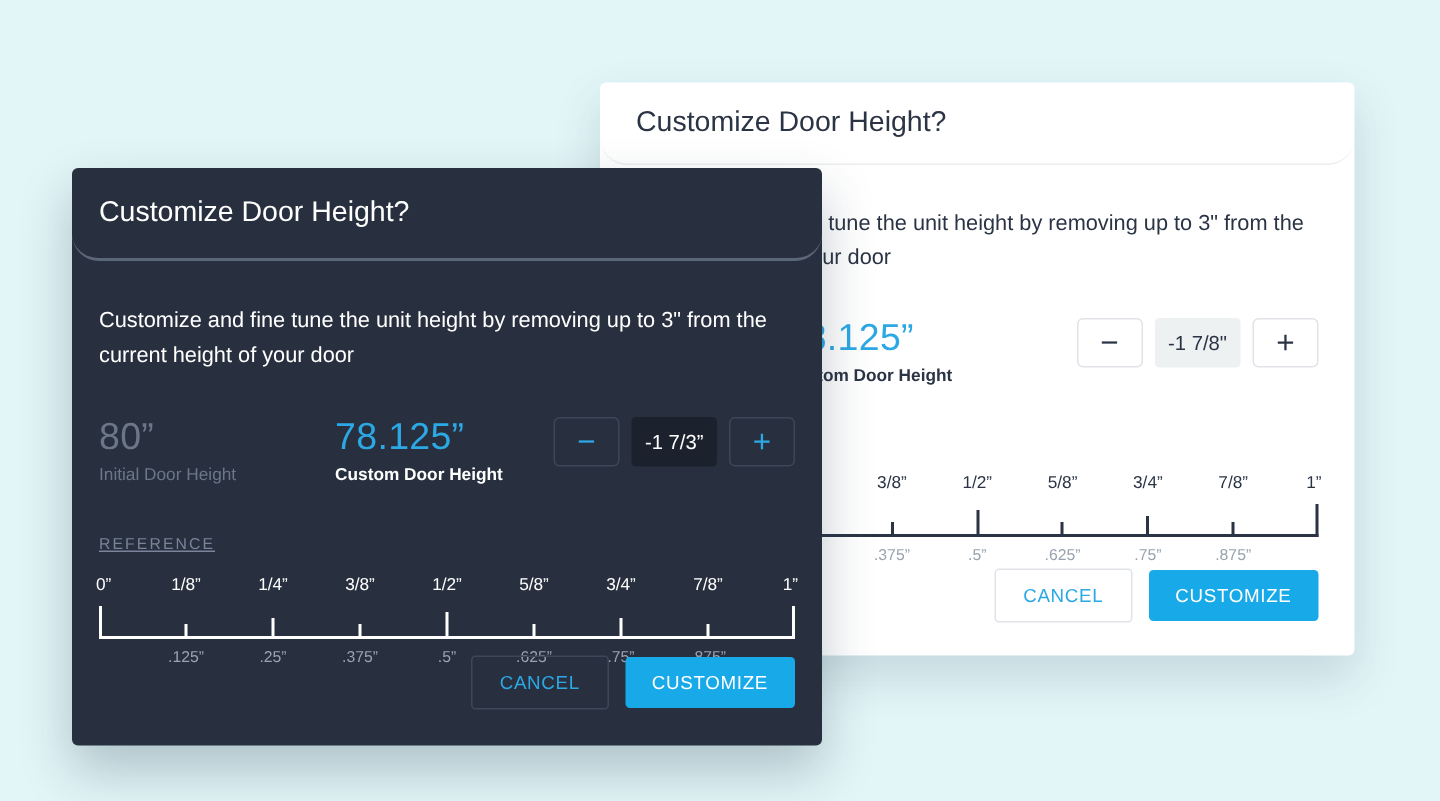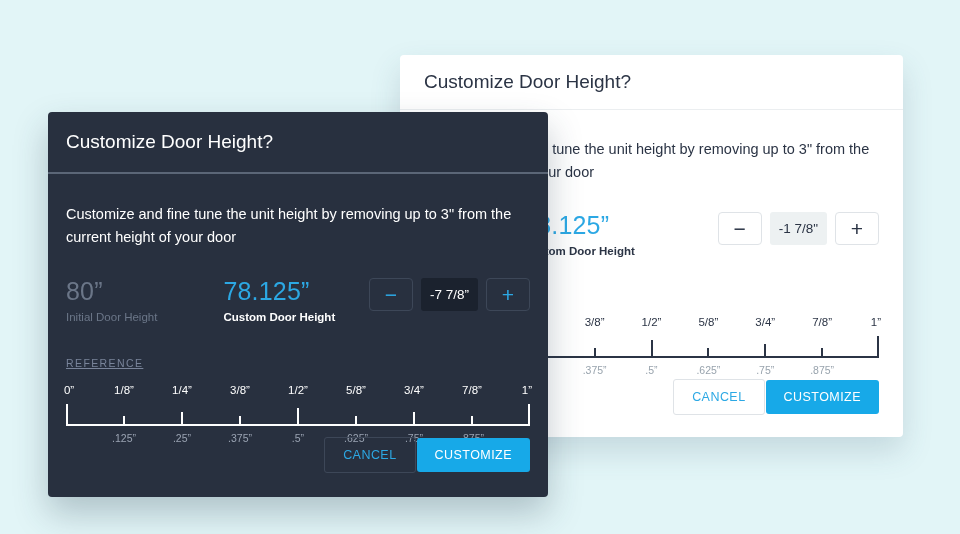--- a/index.html
+++ b/index.html
@@ -16,20 +16,21 @@
   
   .modal {
     position: absolute;
     border-radius: 4px;
     overflow: hidden;
   }
 
   .modal-header {
     display: flex;
     align-items: center;
+    border-radius: 18px;
   }
 
   .modal-title {
     font-size: 19px;
     font-weight: 400;
   }
 
   .modal-body { position: relative; }
 
   .desc {
@@ -119,21 +120,21 @@
     position: absolute;
     bottom: 0;
     width: 2px;
     transform: translateX(-50%);
   }
 
   
   .modal-footer {
     display: flex;
     align-items: center;
-    gap: 1px;
+    gap: 11px;
   }
   .btn {
     border-radius: 3px;
     font-size: 12.5px;
     letter-spacing: .45px;
     padding: 10px 18px;
     cursor: pointer;
     user-select: none;
     background: transparent;
     font-family: "Liberation Sans", sans-serif;
@@ -321,21 +322,21 @@
         <div class="readout-value">80”</div>
         <div class="readout-label">Initial Door Height</div>
       </div>
       <div class="readout-block custom">
         <div class="readout-value">78.125”</div>
         <div class="readout-label">Custom Door Height</div>
       </div>
 
       <div class="stepper">
         <div class="step-btn">−</div>
-        <div class="step-value">-7 7/8”</div>
+        <div class="step-value">-1 7/3”</div>
         <div class="step-btn">+</div>
       </div>
     </div>
 
     <div class="ref-label" style="margin-top:34px;">REFERENCE</div>
 
     <div class="ruler" style="margin-top:15px;">
       <div class="ruler-top-labels">
           <span style="left: 0%; transform: translateX(-20%);">0”</span>
           <span style="left: 12.5%;">1/8”</span>

